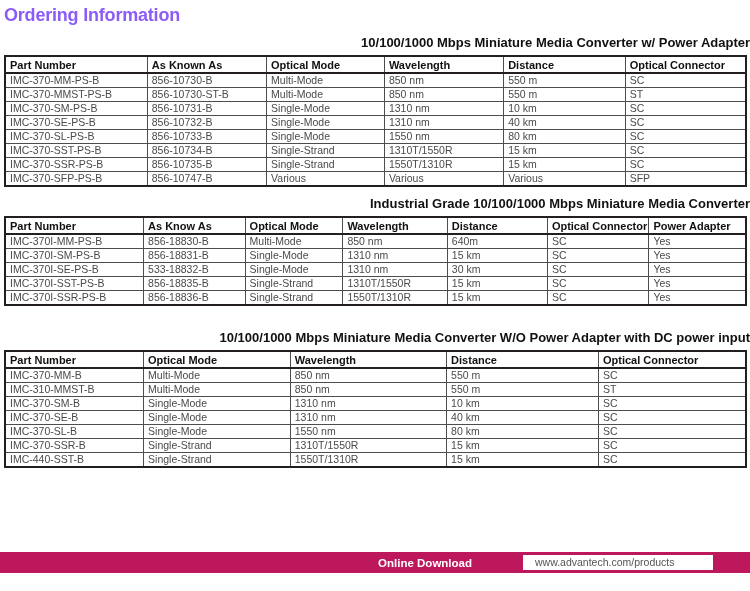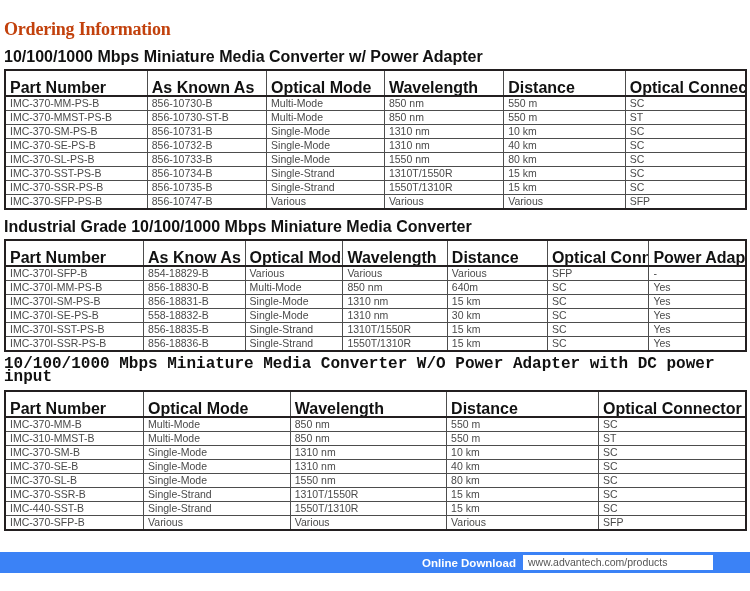--- a/index.html
+++ b/index.html
@@ -4,88 +4,89 @@
 <style>
   * { box-sizing: border-box; margin: 0; padding: 0; }
   html, body { background: #ffffff; }
   body {
     width: 750px; height: 591px;
     position: relative;
     font-family: "Liberation Sans", sans-serif;
     overflow: hidden;
   }
   .page-title {
-    margin: 18px 0 0 4px;
+    margin: 4px 0 0 4px;
     font-size: 18px;
     line-height: 22px;
     font-weight: bold;
     letter-spacing: -0.2px;
-    color: #c2410c;
-    font-family: Liberation Serif, serif;
+    color: #8b5cf6;
   }
   .section-heading {
     margin: 10px 0 0 4px;
-    font-size: 16px;
+    font-size: 13px;
     line-height: 13px;
     font-weight: bold;
     color: #111111;
-  }
-  .section-heading.gap-lg { margin-top: 6px; font-family: Liberation Mono, monospace; }
+    text-align: right;
+  }
+  .section-heading.gap-lg { margin-top: 25px; }
   table {
     border-collapse: collapse;
     table-layout: fixed;
     width: 743px;
     margin: 6px 0 0 4px;
     border: 2px solid #231F20;
   }
   th, td {
     border: 1px solid #4d4d4d;
     text-align: left;
     overflow: hidden;
     white-space: nowrap;
   }
   thead tr { border-bottom: 2px solid #231F20; }
   th {
-    font-size: 16px;
+    font-size: 11px;
     line-height: 14px;
     height: 16px;
-    padding: 10px 4px 0 4px;
+    padding: 1px 4px 0 4px;
     color: #111111;
     font-weight: bold;
   }
   td {
     font-size: 10.5px;
     line-height: 13px;
     height: 14px;
     padding: 0 4px;
     color: #4a4a4a;
   }
   .footer-bar {
     position: absolute;
     left: 0; top: 552px;
     width: 750px; height: 21px;
-    background: #3b82f6;
+    background: #be185d;
     display: flex;
     align-items: center;
     justify-content: flex-end;
     padding-right: 37px;
+    gap: 44px;
   }
   .footer-label {
     color: #ffffff;
     font-weight: bold;
     font-size: 11.5px;
     margin-right: 7px;
   }
   .footer-urlbox {
     background: #ffffff;
     width: 190px;
     height: 15px;
     display: flex;
     align-items: center;
-    padding-left: 5px;
+    padding-left: 12px;
   }
   .footer-url {
     color: #555555;
     font-size: 10.5px;
     line-height: 15px;
   }
 </style>
 </head>
 <body>
 
@@ -196,49 +197,40 @@
         <th>As Know As</th>
         <th>Optical Mode</th>
         <th>Wavelength</th>
         <th>Distance</th>
         <th>Optical Connector</th>
         <th>Power Adapter</th>
       </tr>
     </thead>
     <tbody>
       <tr>
-        <td>IMC-370I-SFP-B</td>
-        <td>854-18829-B</td>
-        <td>Various</td>
-        <td>Various</td>
-        <td>Various</td>
-        <td>SFP</td>
-        <td>-</td>
-      </tr>
-      <tr>
         <td>IMC-370I-MM-PS-B</td>
         <td>856-18830-B</td>
         <td>Multi-Mode</td>
         <td>850 nm</td>
         <td>640m</td>
         <td>SC</td>
         <td>Yes</td>
       </tr>
       <tr>
         <td>IMC-370I-SM-PS-B</td>
         <td>856-18831-B</td>
         <td>Single-Mode</td>
         <td>1310 nm</td>
         <td>15 km</td>
         <td>SC</td>
         <td>Yes</td>
       </tr>
       <tr>
         <td>IMC-370I-SE-PS-B</td>
-        <td>558-18832-B</td>
+        <td>533-18832-B</td>
         <td>Single-Mode</td>
         <td>1310 nm</td>
         <td>30 km</td>
         <td>SC</td>
         <td>Yes</td>
       </tr>
       <tr>
         <td>IMC-370I-SST-PS-B</td>
         <td>856-18835-B</td>
         <td>Single-Strand</td>
@@ -320,27 +312,20 @@
         <td>15 km</td>
         <td>SC</td>
       </tr>
       <tr>
         <td>IMC-440-SST-B</td>
         <td>Single-Strand</td>
         <td>1550T/1310R</td>
         <td>15 km</td>
         <td>SC</td>
       </tr>
-      <tr>
-        <td>IMC-370-SFP-B</td>
-        <td>Various</td>
-        <td>Various</td>
-        <td>Various</td>
-        <td>SFP</td>
-      </tr>
     </tbody>
   </table>
 
 <div class="footer-bar">
   <span class="footer-label">Online Download</span>
   <span class="footer-urlbox">
     <span class="footer-url">www.advantech.com/products</span>
   </span>
 </div>
 

